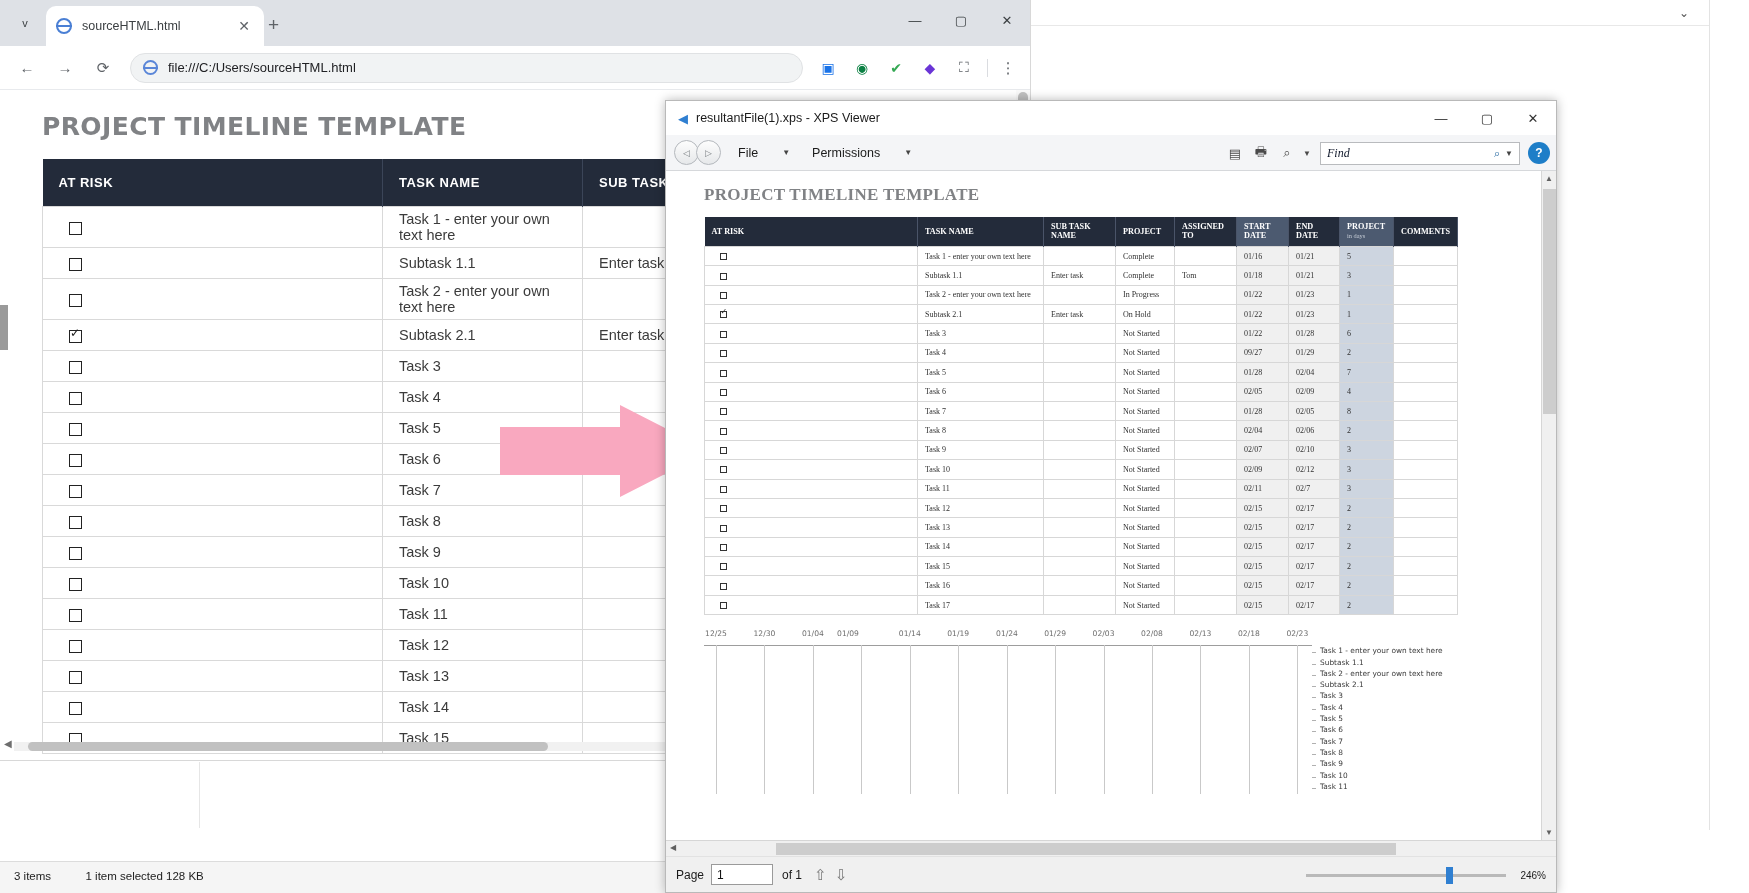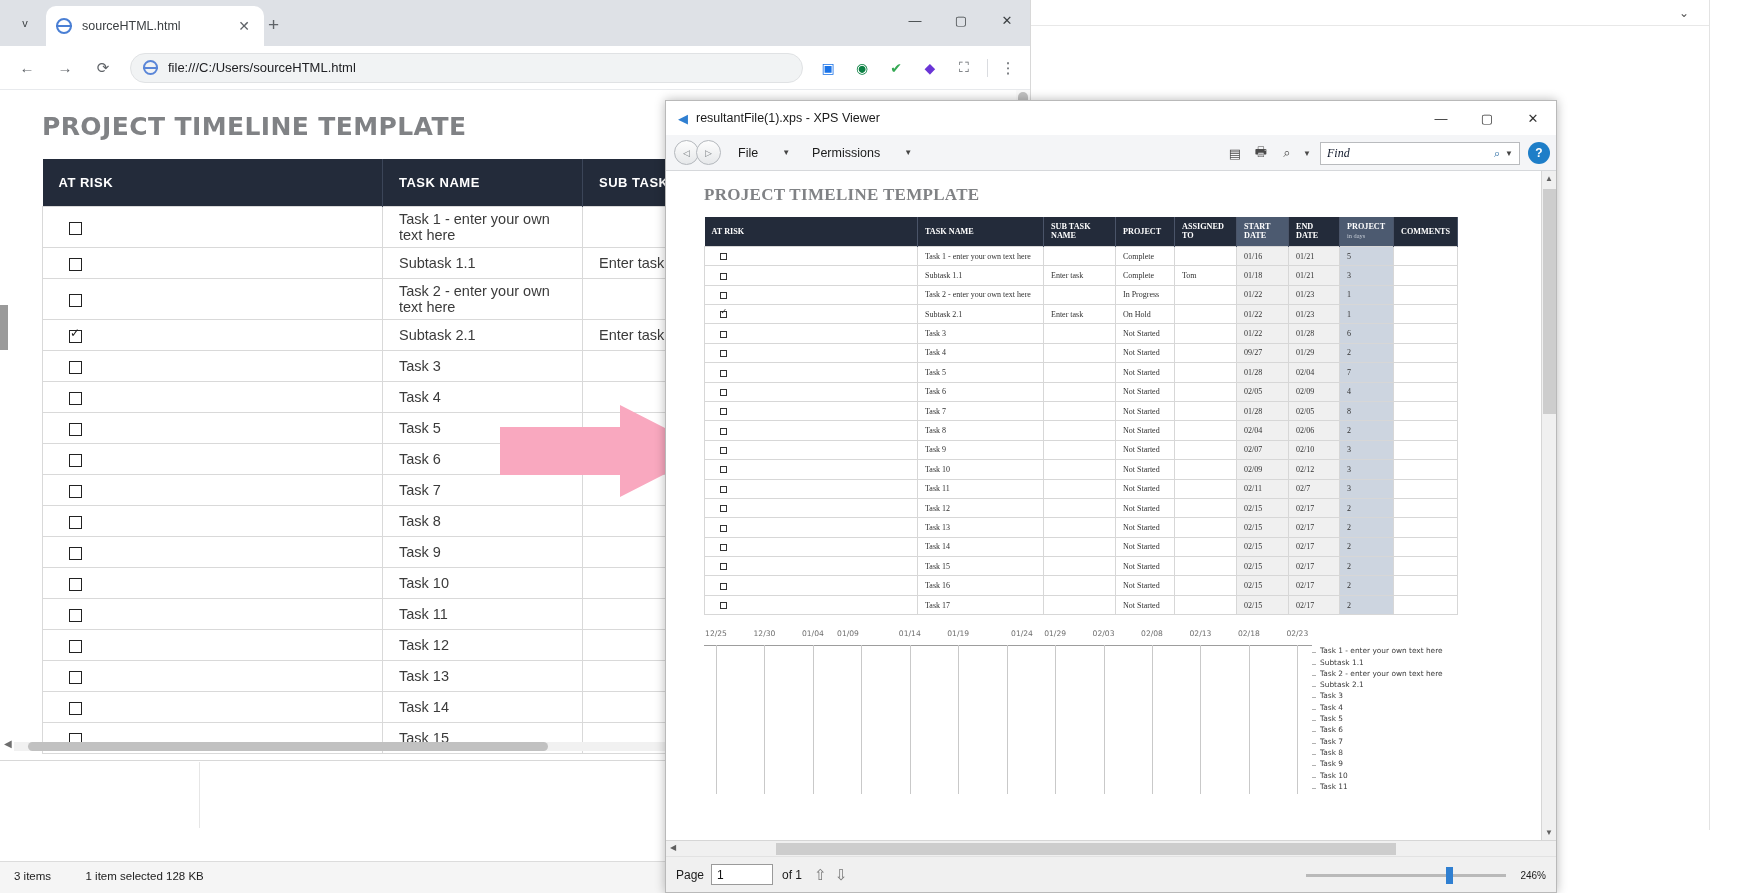--- a/index.html
+++ b/index.html
@@ -747,21 +747,21 @@
       </table>
 
       <div class="gantt">
         <div id="gantt-axis">
             <div class="axis-lbl" style="left: 12px;">12/25</div>
             <div class="axis-lbl" style="left: 60.4462px;">12/30</div>
             <div class="axis-lbl" style="left: 108.892px;">01/04</div>
             <div class="axis-lbl" style="left: 144px;">01/09</div>
             <div class="axis-lbl" style="left: 205.785px;">01/14</div>
             <div class="axis-lbl" style="left: 254.231px;">01/19</div>
-            <div class="axis-lbl" style="left: 318px;">01/24</div>
+            <div class="axis-lbl" style="left: 303px;">01/24</div>
             <div class="axis-lbl" style="left: 351.124px;">01/29</div>
             <div class="axis-lbl" style="left: 399.57px;">02/03</div>
             <div class="axis-lbl" style="left: 448.016px;">02/08</div>
             <div class="axis-lbl" style="left: 496.462px;">02/13</div>
             <div class="axis-lbl" style="left: 544.908px;">02/18</div>
             <div class="axis-lbl" style="left: 593.355px;">02/23</div>
           </div>
         <div class="plot">
           <div class="hbase"></div>
           <div id="gantt-grid">

